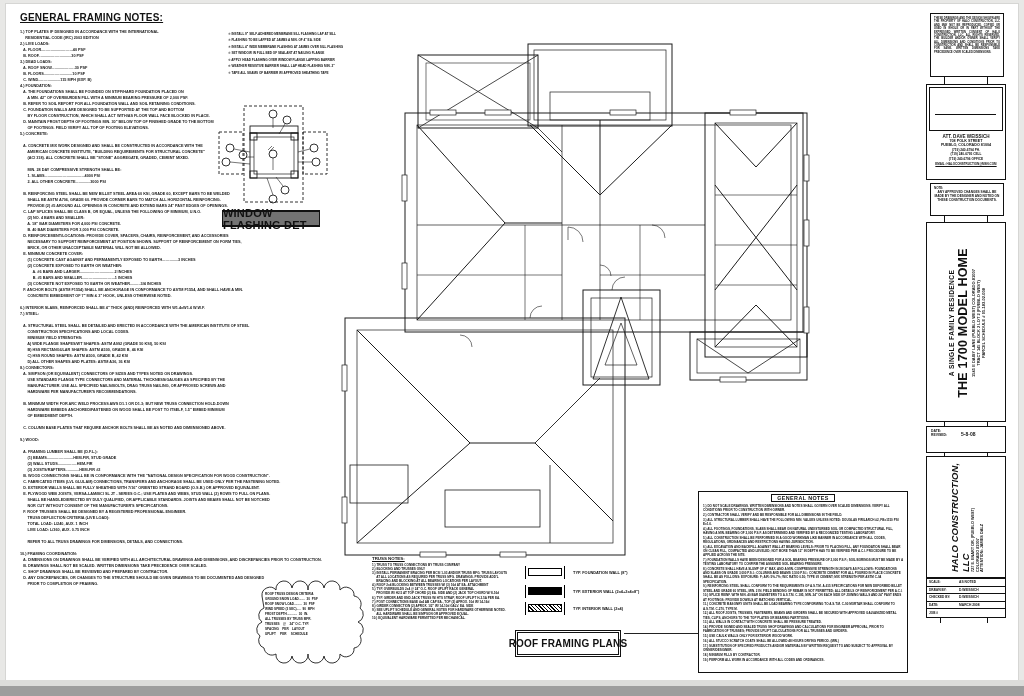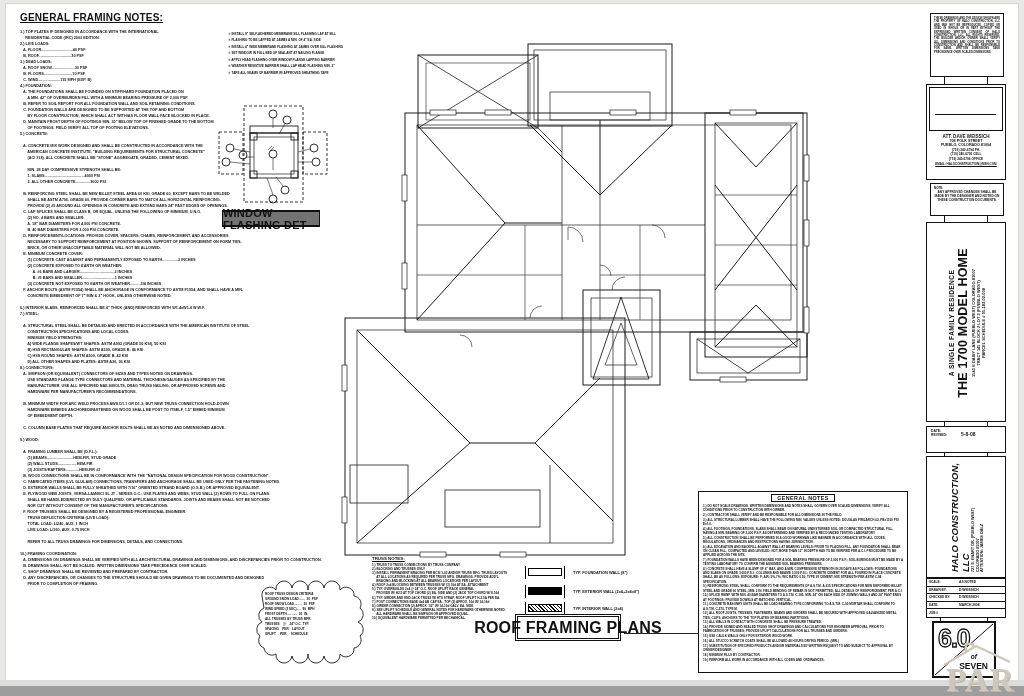--- a/index.html
+++ b/index.html
@@ -35,22 +35,22 @@
   .legend-row { position:absolute; left:528px; height:12px; display:flex; align-items:center; }
   .legend-bar { width:34px; height:8px; border:1px solid #000; position:relative; background:#fff; }
   .legend-bar::before,.legend-bar::after { content:""; position:absolute; top:-3px; width:1.2px; height:13px; background:#000; }
   .legend-bar::before { left:-4px; } .legend-bar::after { right:-4px; }
   .bar-foundation { background-image:radial-gradient(#000 22%, transparent 24%); background-size:3.4px 3.4px; }
   .bar-exterior { background:#000; }
   .bar-interior { background:repeating-linear-gradient(45deg,#000 0 1px,#fff 1px 2.6px); }
   .legend-label { margin-left:11px; font-size:3.9px; font-weight:bold; white-space:nowrap; }
 
   
-  #plan-title-box { left:517px; top:616px; width:102px; height:23px; border:1.4px solid #111; outline:1px solid #111; outline-offset:1.6px;
-                    display:flex; align-items:center; justify-content:center; font-size:16px; font-weight:bold; letter-spacing:.2px; background:#fff; white-space:nowrap; }
+  #plan-title-box { left:517px; top:632px; width:102px; height:23px; border:1.4px solid #111; outline:1px solid #111; outline-offset:1.6px;
+                    display:flex; align-items:center; justify-content:center; font-size:10px; font-weight:bold; letter-spacing:.2px; background:#fff; white-space:nowrap; }
   #plan-title-line { left:624px; top:633px; width:284px; height:1.2px; background:#222; }
   #plan-scale { left:770px; top:638px; font-size:5px; font-weight:bold; }
 
   
   #gn-box { left:698px; top:491px; width:210px; height:182px; border:1.6px solid #111; background:#fff; padding:2px 4px; }
   #gn-title { width:64px; margin:0 auto 2px auto; border:1px solid #111; text-align:center; font-size:5.4px; font-weight:bold; letter-spacing:.4px; }
   #gn-lines { font-size:3.05px; line-height:1.38; font-weight:bold; }
   #gn-lines div { margin-bottom:.6px; }
 
   
@@ -486,31 +486,17 @@
     <div class="tb-row">
       <span class="lbl">DATE:</span>
       <span class="val">MARCH 2008</span>
     </div>
     <div class="tb-row">
       <span class="lbl">JOB #</span>
       <span class="val"></span>
     </div>
   </div>
 
-  <div class="tb-box" id="tb-sheet">
-    <svg width="60" height="53" style="position:absolute; left:0; top:0;">
-      <line x1="1" y1="52" x2="59" y2="1" stroke="#111" stroke-width="1"></line>
-    </svg>
-    <div id="sheet-num">6.0</div>
-    <div id="sheet-of">of</div>
-    <div id="sheet-total">SEVEN</div>
-  </div>
-
-  <div class="abs" id="watermark">
-    <svg width="86" height="26" style="position:absolute; left:0; top:0;">
-      <path d="M6,24 L38,5 L72,21 M28,11 L28,3 L35,3 L35,8" fill="none" stroke="#cfc8bc" stroke-width="2.4"></path>
-    </svg>
-    <div id="wm-text">PAR</div>
-  </div>
+
 
   <div class="abs" id="band-light"></div>
   <div class="abs" id="band-dark"></div>
 </div>
 
 </body></html>

